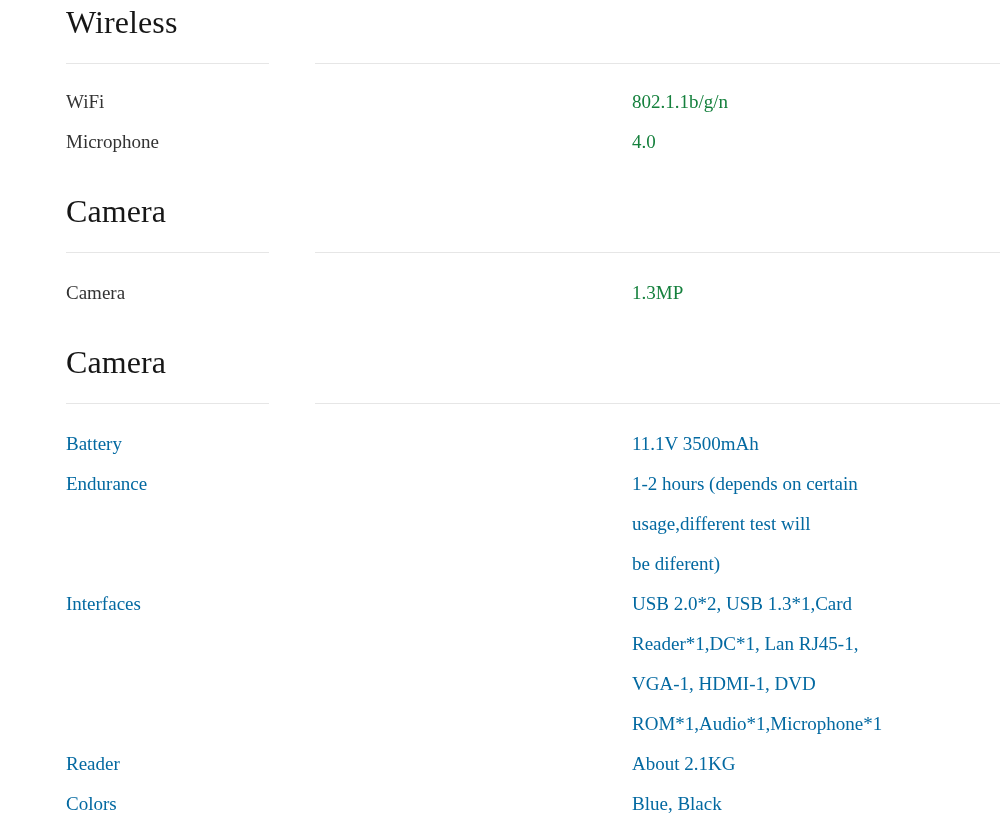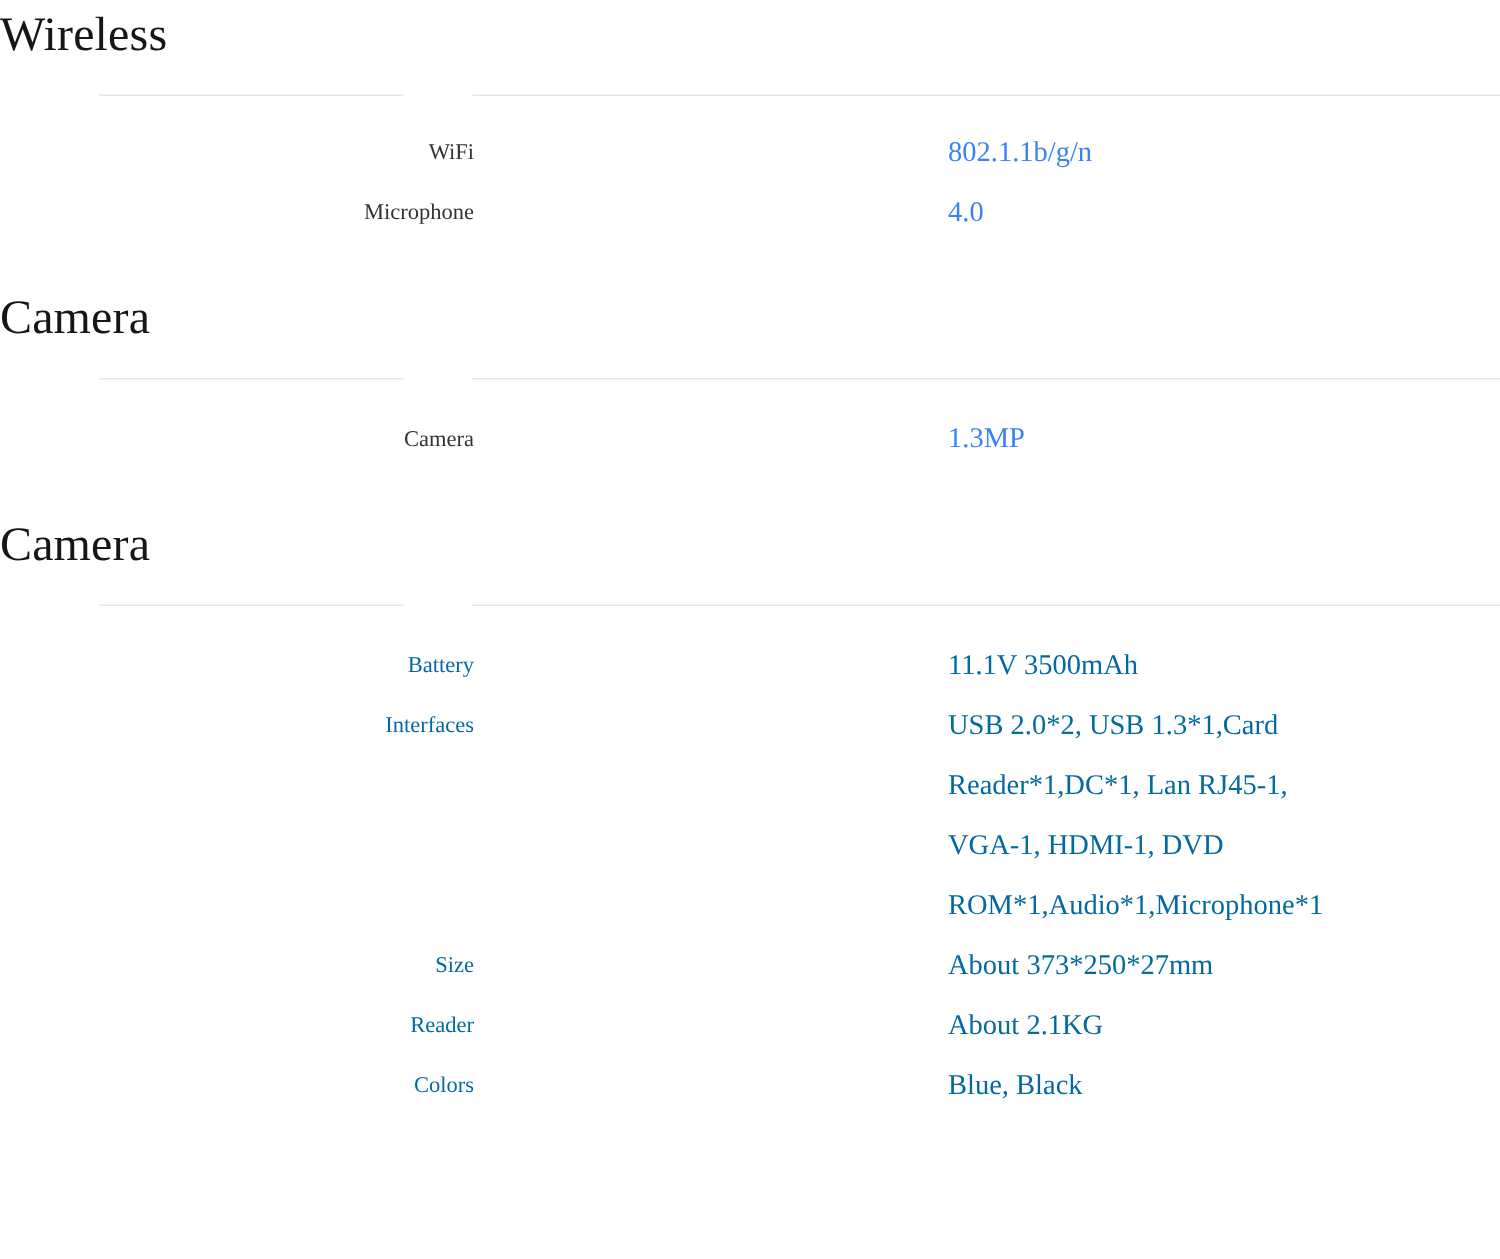--- a/index.html
+++ b/index.html
@@ -20,20 +20,21 @@
     width: 1000px;
   }
 
   
   .spec-section {
     position: relative;
   }
 
   .section-heading {
     margin: 0;
+    padding-left: 66px;
     font-family: "Liberation Serif", "DejaVu Serif", serif;
     font-weight: 400;
     font-size: 32px;
     line-height: 1.0;
     color: #161616;
     letter-spacing: 0.1px;
   }
 
   
   .section-rule {
@@ -64,32 +65,31 @@
   .spec-rows {
     width: 100%;
     border-collapse: collapse;
   }
   .spec-row {
     vertical-align: top;
   }
   .spec-label {
     width: 250px;
     padding: 0 0 0 66px;
-    font-size: 15px;
+    font-size: 19px;
     line-height: 40px;
     color: #333333;
     white-space: nowrap;
     font-weight: 400;
-    text-align: right;
   }
   .spec-value {
     padding: 0 40px 0 316px;
     font-size: 19px;
     line-height: 40px;
-    color: #3b82f6;
+    color: #15803d;
     font-weight: 400;
   }
   .spec-value .vline {
     display: block;
   }
 
   
   .tone-muted .spec-label,
   .tone-muted .spec-value {
     color: #0369a1;
@@ -154,30 +154,31 @@
     <div class="section-rule"></div>
     <table class="spec-rows">
       <tbody>
         <tr class="spec-row">
           <td class="spec-label">Battery</td>
           <td class="spec-value">
             <span class="vline">11.1V 3500mAh</span>
           </td>
         </tr>
         <tr class="spec-row">
+          <td class="spec-label">Endurance</td>
+          <td class="spec-value">
+            <span class="vline">1-2 hours (depends on certain usage,different test will</span>
+            <span class="vline">be diferent)</span>
+          </td>
+        </tr>
+        <tr class="spec-row">
           <td class="spec-label">Interfaces</td>
           <td class="spec-value">
             <span class="vline">USB 2.0*2, USB 1.3*1,Card Reader*1,DC*1, Lan RJ45-1,</span>
             <span class="vline">VGA-1, HDMI-1, DVD ROM*1,Audio*1,Microphone*1</span>
-          </td>
-        </tr>
-        <tr class="spec-row">
-          <td class="spec-label">Size</td>
-          <td class="spec-value">
-            <span class="vline">About 373*250*27mm</span>
           </td>
         </tr>
         <tr class="spec-row">
           <td class="spec-label">Reader</td>
           <td class="spec-value">
             <span class="vline">About 2.1KG</span>
           </td>
         </tr>
         <tr class="spec-row">
           <td class="spec-label">Colors</td>

